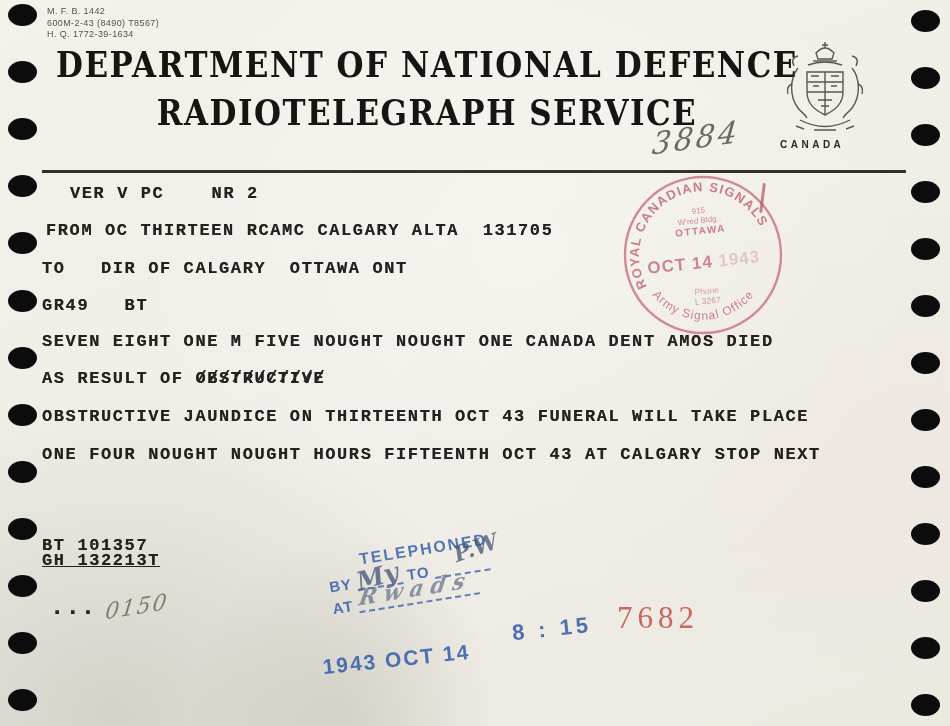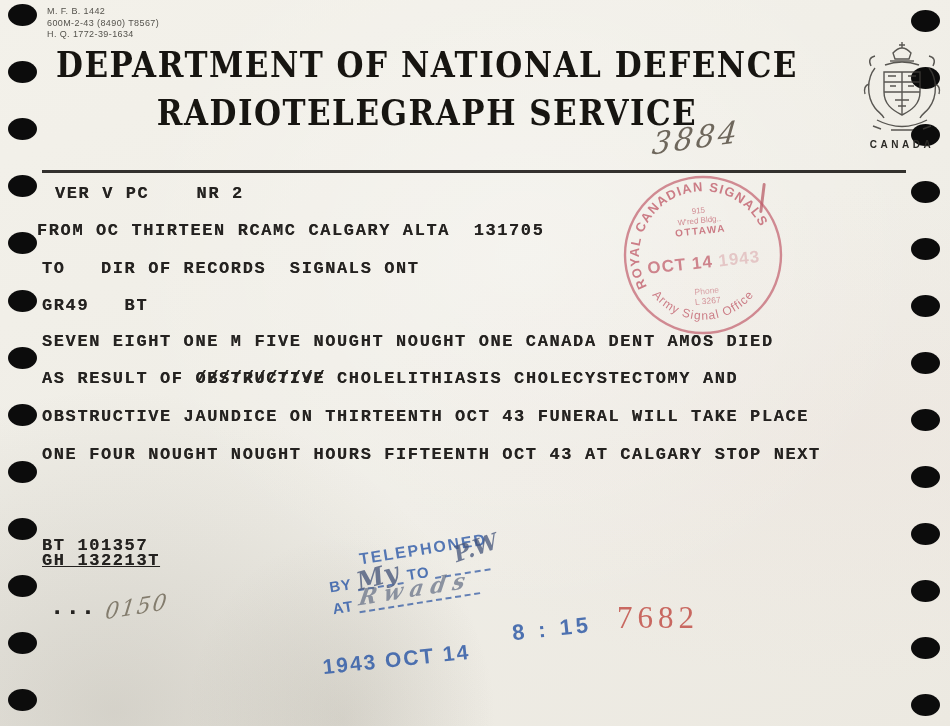--- a/index.html
+++ b/index.html
@@ -28,21 +28,21 @@
   .title2{top:92px;font-size:31px;letter-spacing:1.5px;}
   .place-line{position:absolute;top:140px;left:0;width:854px;text-align:center;
     font-size:14px;font-weight:bold;letter-spacing:5px;color:#33312c;}
 
   .hand{font-family:"DejaVu Serif",serif;font-style:italic;}
   .hand-3884{position:absolute;left:652px;top:120px;font-size:30px;color:#6e675c;
     transform:rotate(-8deg) skewX(-14deg);letter-spacing:3px;}
   .hand-0150{position:absolute;left:105px;top:594px;font-size:22px;color:#837c6d;
     transform:rotate(-9deg) skewX(-16deg);letter-spacing:2px;}
 
-  .crest{position:absolute;left:856px;top:40px;width:92px;text-align:center;}
+  .crest{position:absolute;left:780px;top:40px;width:92px;text-align:left;}
   .crest-caption{font-size:10px;font-weight:bold;letter-spacing:3.5px;color:#2b2a26;margin-top:1px;}
 
   .rule{position:absolute;left:42px;right:44px;top:170px;height:2.5px;background:#23211d;opacity:.92;}
 
   .typed{position:absolute;font-family:"Liberation Mono","DejaVu Sans Mono",monospace;
     font-weight:bold;font-size:17px;letter-spacing:1.6px;color:#242220;white-space:pre;
     text-shadow:0 0 .5px rgba(30,28,25,.65);}
   .struck{position:relative;display:inline-block;}
   .struck-overlay{position:absolute;left:1px;top:-1px;color:#2a2824;}
   .typed-dots{font-size:24px;letter-spacing:1px;}
@@ -135,27 +135,27 @@
         <path d="M20 80 q25 13 50 0"></path>
         <path d="M16 86 l8 3 M74 86 l-8 3 M34 90 h22"></path>
       </g>
     </svg>
     <div class="crest-caption">CANADA</div>
   </div>
 
   <div class="rule"></div>
   <div class="red-fleck"></div>
 
-  <div class="typed" style="left:55px;top:184px;">VER V PC    NR 2</div>
-  <div class="typed" style="left:37px;top:221px;font-family:Liberation Mono, monospace;">FROM OC THIRTEEN RCAMC CALGARY ALTA  131705</div>
-  <div class="typed" style="left:42px;top:259px;">TO   DIR OF RECORDS  SIGNALS ONT</div>
+  <div class="typed" style="left:70px;top:184px;">VER V PC    NR 2</div>
+  <div class="typed" style="left:46px;top:221px;font-family:Liberation Mono, monospace;">FROM OC THIRTEEN RCAMC CALGARY ALTA  131705</div>
+  <div class="typed" style="left:42px;top:259px;">TO   DIR OF CALGARY  OTTAWA ONT</div>
   <div class="typed" style="left:42px;top:296px;">GR49   BT</div>
 
   <div class="typed" style="left:42px;top:332px;">SEVEN EIGHT ONE M FIVE NOUGHT NOUGHT ONE CANADA DENT AMOS DIED</div>
-  <div class="typed" style="left:42px;top:369px;"><span>AS RESULT OF </span><span class="struck"><span>OBSTRUCTIVE</span><span class="struck-overlay">///////////</span></span><span> CHOLELITHIASIS CHOLECYSTECTOMY AND</span></div>
+  <div class="typed" style="left:42px;top:369px;"><span>AS RESULT OF </span><span class="struck"><span>OBSTRUCTIVE</span><span class="struck-overlay">///////////</span></span></div>
   <div class="typed" style="left:42px;top:407px;">OBSTRUCTIVE JAUNDICE ON THIRTEENTH OCT 43 FUNERAL WILL TAKE PLACE</div>
   <div class="typed" style="left:42px;top:445px;font-family:Liberation Mono, monospace;">ONE FOUR NOUGHT NOUGHT HOURS FIFTEENTH OCT 43 AT CALGARY STOP NEXT</div>
 
   <div class="typed" style="left:42px;top:536px;">BT 101357</div>
   <div class="typed" style="left:42px;top:551px;text-decoration:underline;">GH 132213T</div>
   <div class="typed typed-dots" style="left:50px;top:594px;">...</div>
   <div class="hand hand-0150">0150</div>
 
   <svg class="signals-stamp" width="210" height="205" viewBox="0 0 210 205">
     <defs>

